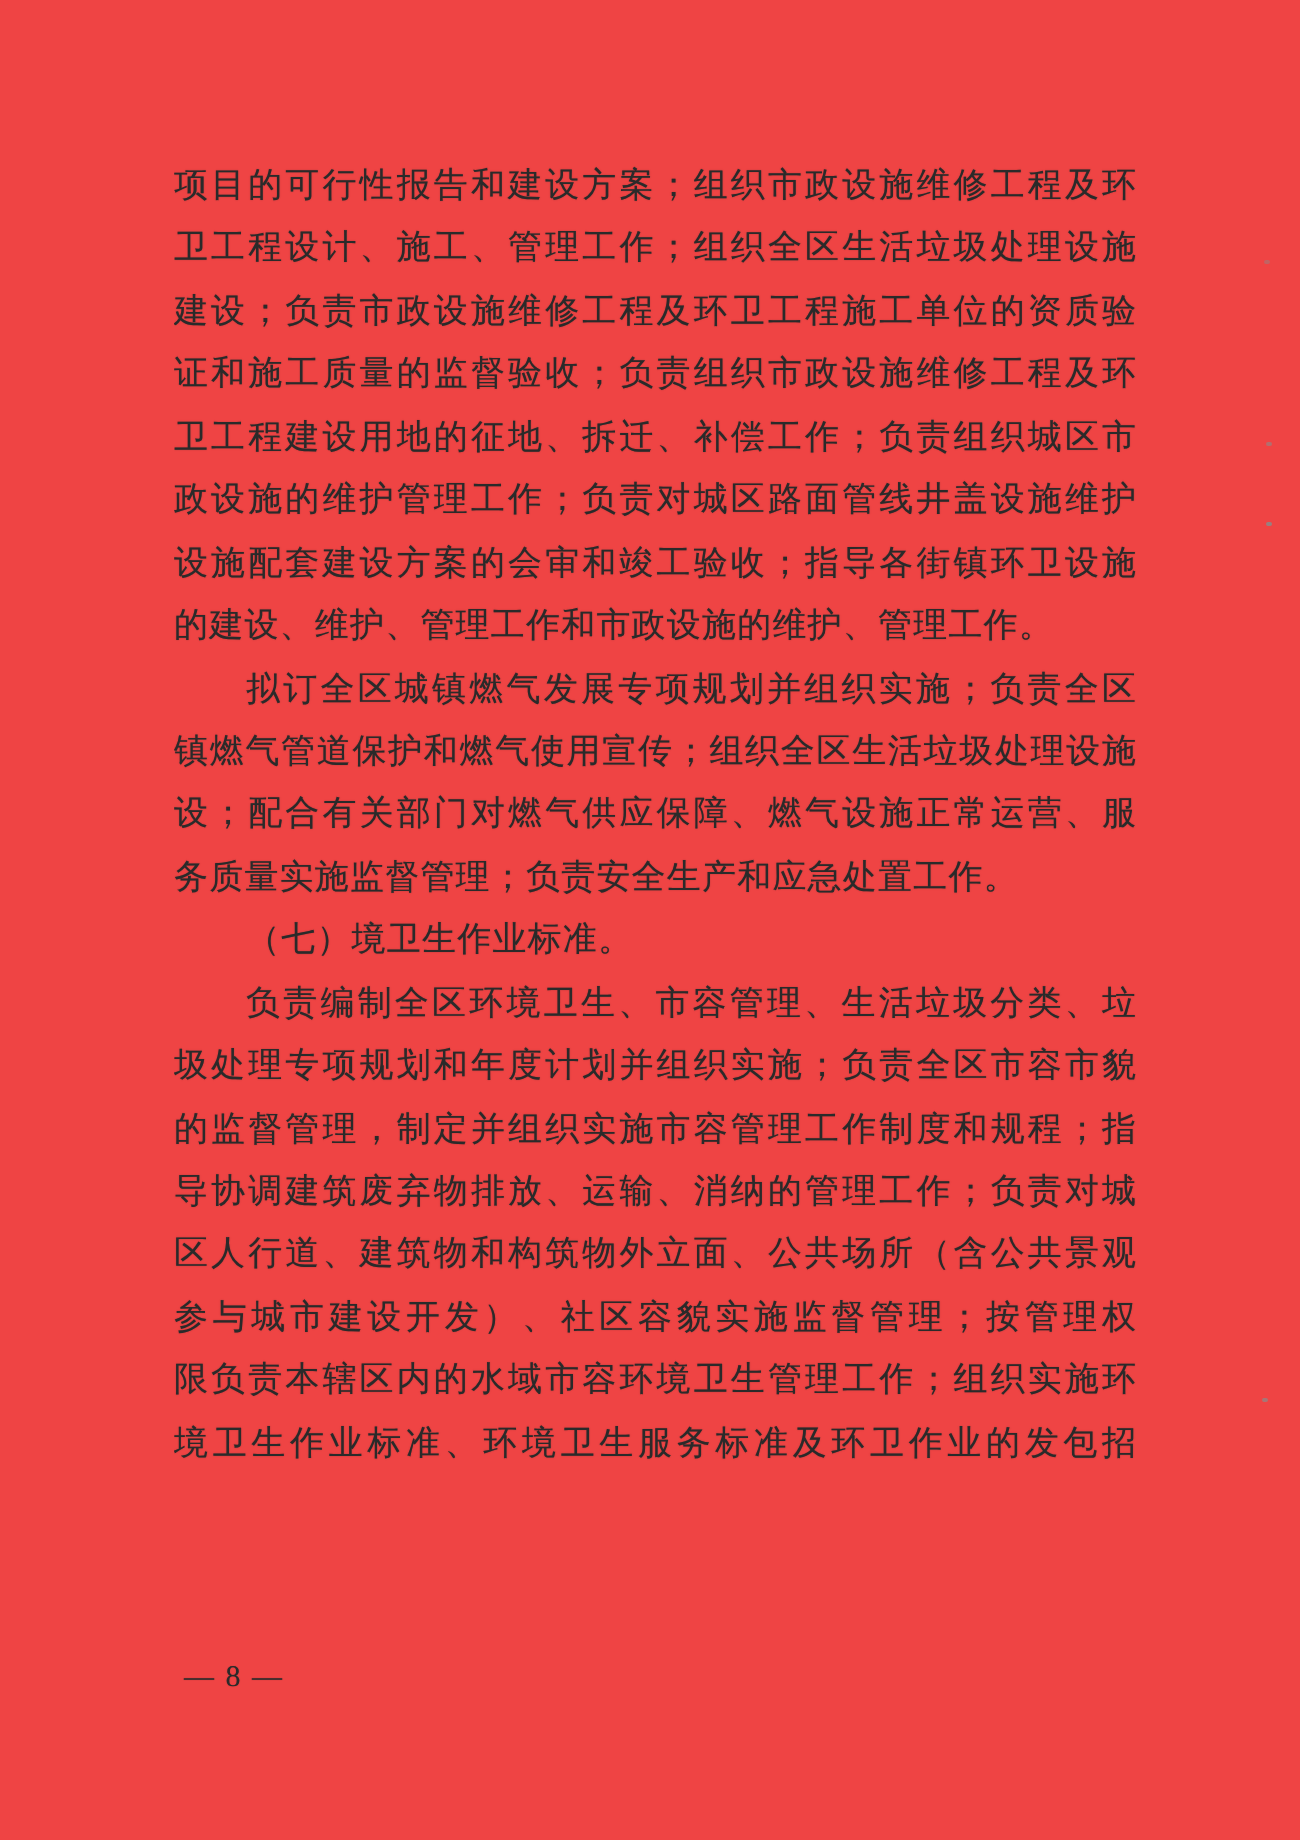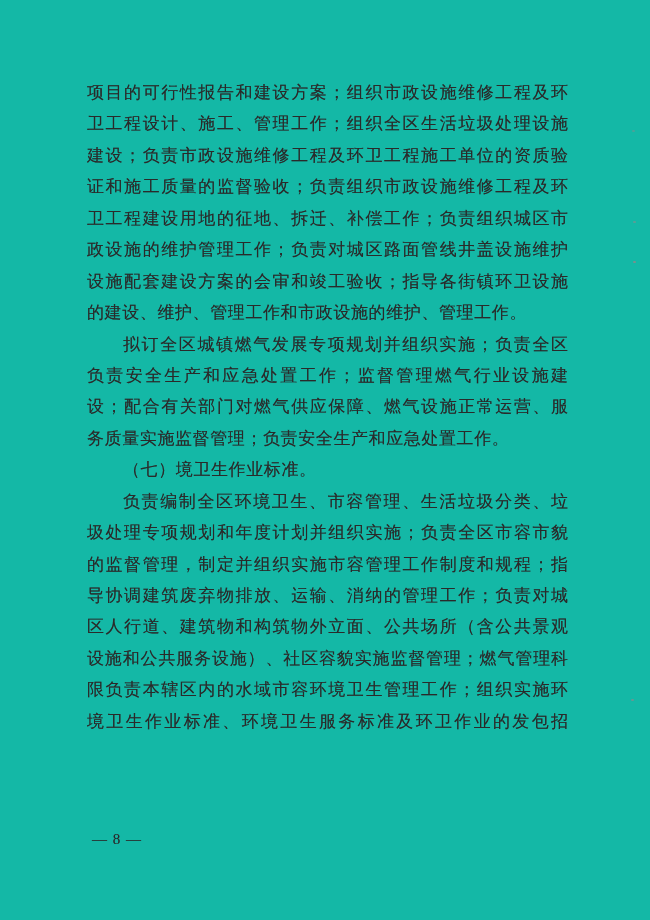--- a/index.html
+++ b/index.html
@@ -60,42 +60,42 @@
     border-radius: 1px;
   }
   .speck.s1 { left: 632px; top: 130px; opacity: 0.45; }
   .speck.s2 { left: 633px; top: 221px; opacity: 0.6; }
   .speck.s3 { left: 633px; top: 261px; opacity: 0.85; }
   .speck.s4 { left: 631px; top: 699px; opacity: 0.7; }
 </style>
 </head>
 <body>
 
-<div class="page" style="background: #14b8a6;">
+<div class="page" style="background: #ef4444;">
 
   <div class="body-text" id="body-lines">
       <div class="line justify" style="color: rgb(42, 42, 42);">项目的可行性报告和建设方案；组织市政设施维修工程及环</div>
       <div class="line justify" style="color: rgb(42, 42, 42);">卫工程设计、施工、管理工作；组织全区生活垃圾处理设施</div>
       <div class="line justify" style="color: rgb(42, 42, 42);">建设；负责市政设施维修工程及环卫工程施工单位的资质验</div>
       <div class="line justify" style="color: rgb(42, 42, 42);">证和施工质量的监督验收；负责组织市政设施维修工程及环</div>
       <div class="line justify" style="color: rgb(42, 42, 42);">卫工程建设用地的征地、拆迁、补偿工作；负责组织城区市</div>
       <div class="line justify" style="color: rgb(42, 42, 42);">政设施的维护管理工作；负责对城区路面管线井盖设施维护</div>
       <div class="line justify" style="color: rgb(42, 42, 42);">设施配套建设方案的会审和竣工验收；指导各街镇环卫设施</div>
       <div class="line plain" style="color: rgb(42, 42, 42);">的建设、维护、管理工作和市政设施的维护、管理工作。</div>
       <div class="line justify indent" style="color: rgb(42, 42, 42);">拟订全区城镇燃气发展专项规划并组织实施；负责全区</div>
-      <div class="line justify" style="color: rgb(42, 42, 42);">负责安全生产和应急处置工作；监督管理燃气行业设施建</div>
+      <div class="line justify" style="color: rgb(42, 42, 42);">镇燃气管道保护和燃气使用宣传；组织全区生活垃圾处理设施</div>
       <div class="line justify" style="color: rgb(42, 42, 42);">设；配合有关部门对燃气供应保障、燃气设施正常运营、服</div>
       <div class="line plain" style="color: rgb(42, 42, 42);">务质量实施监督管理；负责安全生产和应急处置工作。</div>
       <div class="line plain indent" style="color: rgb(42, 42, 42);">（七）境卫生作业标准。</div>
       <div class="line justify indent" style="color: rgb(42, 42, 42);">负责编制全区环境卫生、市容管理、生活垃圾分类、垃</div>
       <div class="line justify" style="color: rgb(42, 42, 42);">圾处理专项规划和年度计划并组织实施；负责全区市容市貌</div>
       <div class="line justify" style="color: rgb(42, 42, 42);">的监督管理，制定并组织实施市容管理工作制度和规程；指</div>
       <div class="line justify" style="color: rgb(42, 42, 42);">导协调建筑废弃物排放、运输、消纳的管理工作；负责对城</div>
       <div class="line justify" style="color: rgb(42, 42, 42);">区人行道、建筑物和构筑物外立面、公共场所（含公共景观</div>
-      <div class="line justify" style="color: rgb(42, 42, 42);">设施和公共服务设施）、社区容貌实施监督管理；燃气管理科</div>
+      <div class="line justify" style="color: rgb(42, 42, 42);">参与城市建设开发）、社区容貌实施监督管理；按管理权</div>
       <div class="line justify" style="color: rgb(42, 42, 42);">限负责本辖区内的水域市容环境卫生管理工作；组织实施环</div>
       <div class="line justify" style="color: rgb(42, 42, 42);">境卫生作业标准、环境卫生服务标准及环卫作业的发包招</div>
     </div>
 
   <div class="page-number" style="color: rgb(42, 42, 42);">— 8 —</div>
 
   <div class="speck s1"></div>
   <div class="speck s2"></div>
   <div class="speck s3"></div>
   <div class="speck s4"></div>

